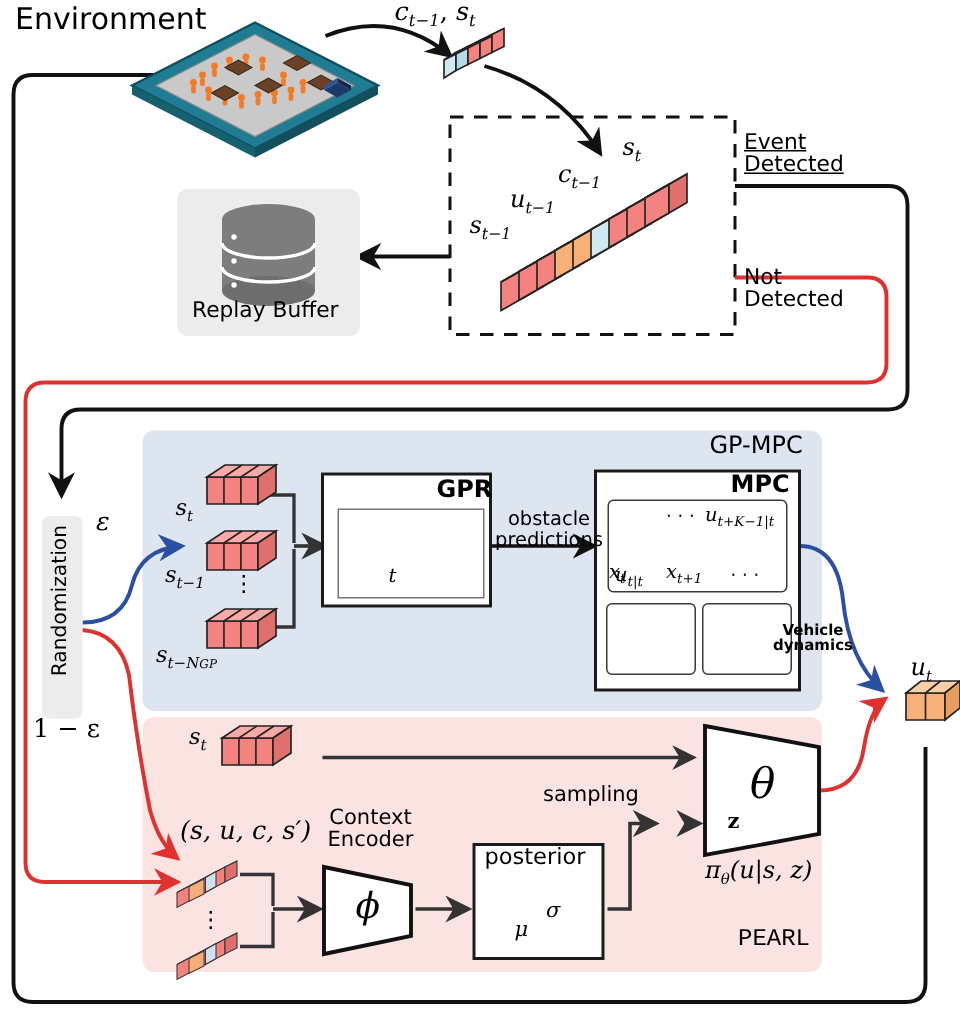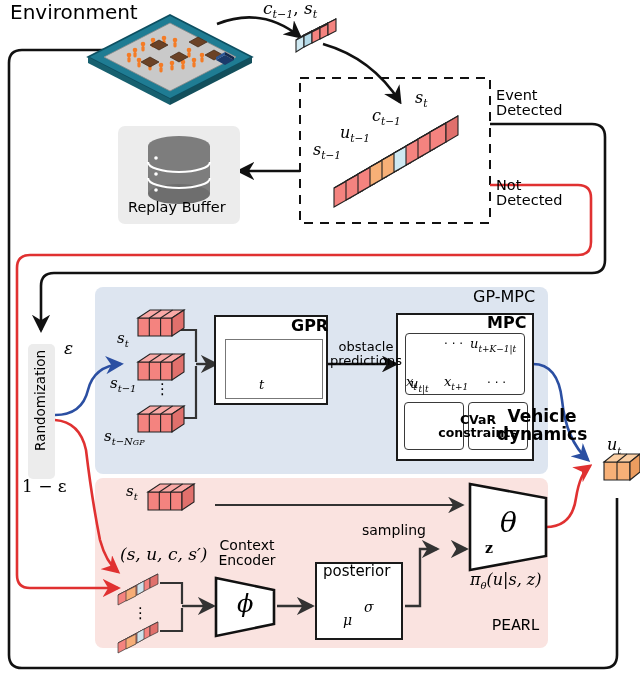--- a/index.html
+++ b/index.html
@@ -377,21 +377,21 @@
   <div class="lbl" style="left:340px; top:125px; font-size:16px;">
     <span class="math">u</span><sub class="math" style="font-size:10.5px">t−1</sub>
   </div>
   <div class="lbl" style="left:372px; top:108px; font-size:16px;">
     <span class="math">c</span><sub class="math" style="font-size:10.5px">t−1</sub>
   </div>
   <div class="lbl" style="left:415px; top:90px; font-size:16px;">
     <span class="math">s</span><sub class="math" style="font-size:10.5px">t</sub>
   </div>
 
-  <div class="lbl sans" style="left:496px; top:88px; font-size:14.5px;">
+  <div class="lbl sans" style="left:496px; top:88px; font-size:14.5px;text-decoration:underline;">
     <div>Event</div>
     <div>Detected</div>
   </div>
   <div class="lbl sans" style="left:496px; top:178px; font-size:14.5px;">
     <div>Not</div>
     <div>Detected</div>
   </div>
 
   <div class="lbl sans vertical-text" style="left:33px; top:350px; font-size:13.5px;">Randomization</div>
   <div class="lbl mathup" style="left:64px; top:340px; font-size:17px; font-style:italic;">ε</div>
@@ -428,25 +428,21 @@
     <span class="math">u</span><sub class="math" style="font-size:9px">t+K−1|t</sub>
   </div>
   <div class="lbl" style="left:406px; top:375px; font-size:13px;">
     <span class="math">x</span><sub class="math" style="font-size:9px">t</sub>
   </div>
   <div class="lbl" style="left:444px; top:375px; font-size:13px;">
     <span class="math">x</span><sub class="math" style="font-size:9px">t+1</sub>
   </div>
   <div class="lbl sans" style="left:487px; top:377px; font-size:12px;">· · ·</div>
 
-  <div class="lbl sans bold ctr" style="left:404px; top:402px; width:60px; height:48px; font-size:12.5px; flex-direction:column;">
-    <div>CVaR</div>
-    <div>constraints</div>
-  </div>
-  <div class="lbl sans bold ctr" style="left:468px; top:402px; width:60px; height:48px; font-size:17px; flex-direction:column;">
+  <div class="lbl sans bold ctr" style="left:468px; top:402px; width:60px; height:48px; font-size:10px; flex-direction:column;">
     <div>Vehicle</div>
     <div>dynamics</div>
   </div>
 
   <div class="lbl sans" style="left:492px; top:618px; font-size:16px;font-family:Liberation Mono, monospace;">PEARL</div>
 
   <div class="lbl" style="left:126px; top:484px; font-size:15px;">
     <span class="math">s</span><sub class="math" style="font-size:10px">t</sub>
   </div>
 

